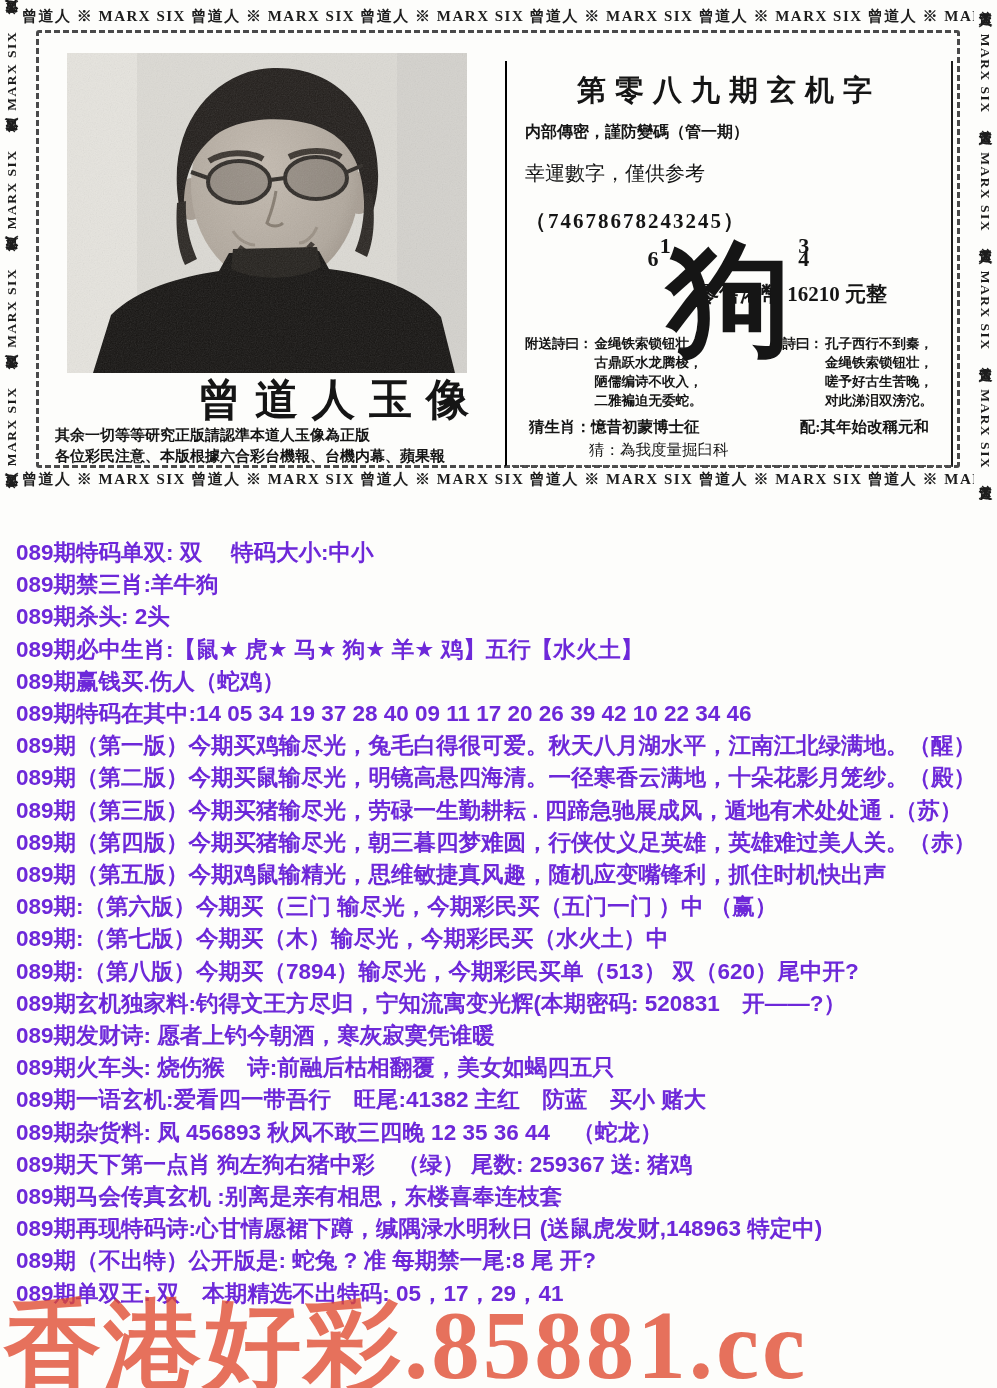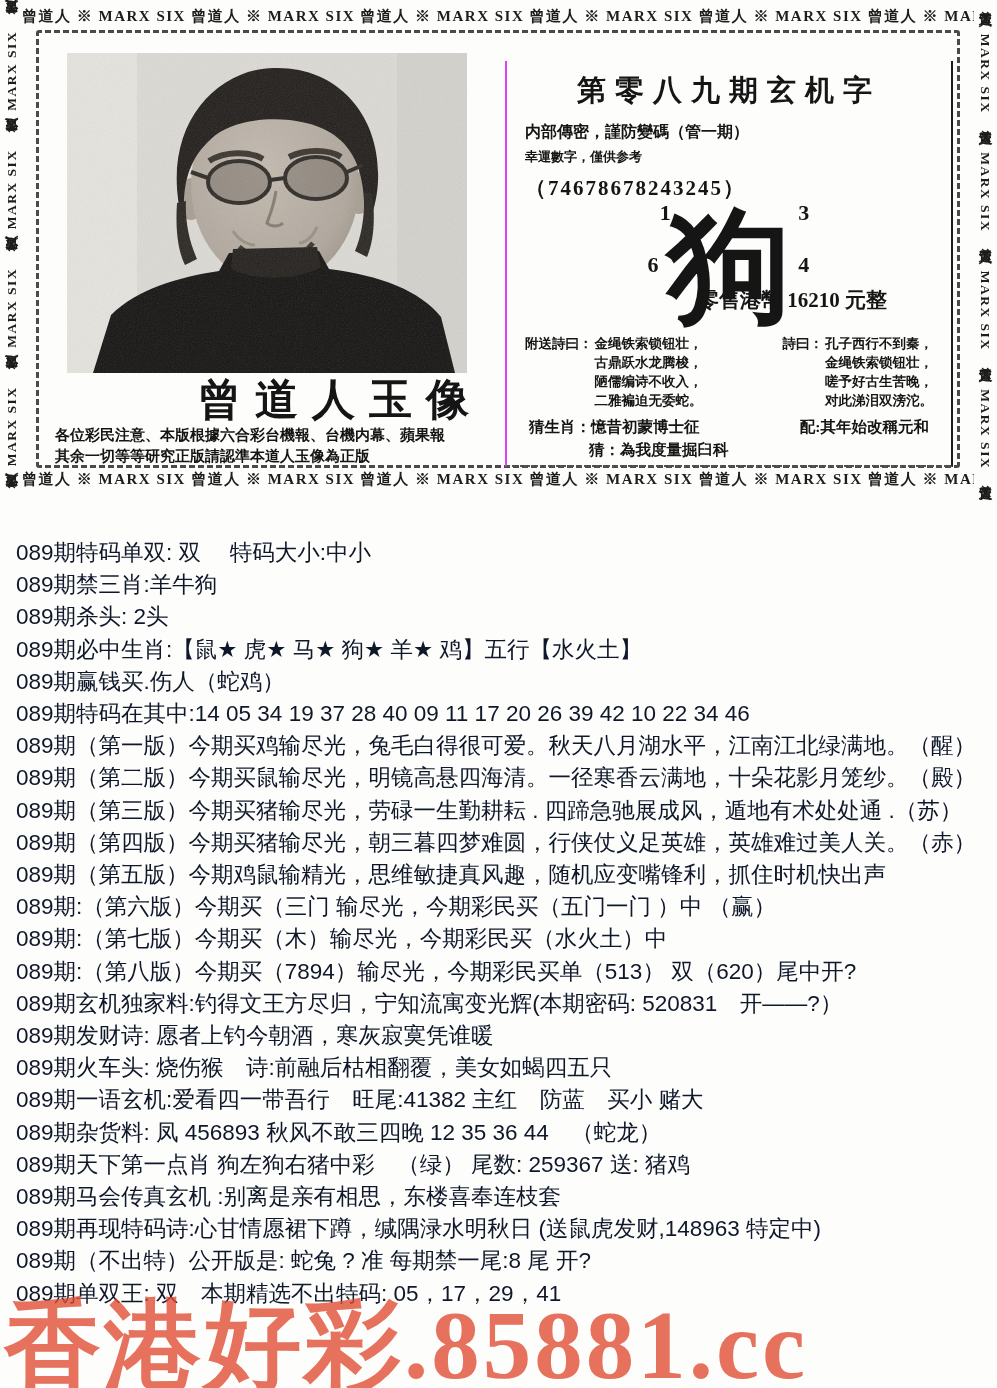--- a/index.html
+++ b/index.html
@@ -26,42 +26,42 @@
   .photo{position:absolute;left:28px;top:20px;width:400px;height:320px;}
   .photo svg{width:100%;height:100%;display:block;}
   .caption{position:absolute;left:8px;top:344px;width:436px;text-align:right;
            font-family:"Liberation Serif","DejaVu Serif",serif;font-size:43px;font-weight:700;
            letter-spacing:14px;line-height:46px;}
   .notes{position:absolute;left:16px;top:392px;width:444px;
          font-family:"Liberation Serif","DejaVu Serif",serif;font-size:15px;font-weight:700;line-height:21px;}
 
   
   .mbox{position:absolute;left:466px;top:28px;width:448px;height:406px;box-sizing:border-box;
-        border-left:2px solid #d946ef;border-right:2px solid #1c1c1c;border-bottom:2px dotted #555;
+        border-left:2px solid #000000;border-right:2px solid #1c1c1c;border-bottom:2px dotted #555;
         padding:8px 18px 4px;display:flex;flex-direction:column;
         font-family:"Liberation Serif","DejaVu Serif",serif;}
   .mbox-title{text-align:center;font-size:29px;font-weight:700;letter-spacing:9px;margin:2px 0 10px;}
   .mbox-row{display:flex;font-size:16px;font-weight:700;margin:1px 0;}
-  .mbox-sub2{font-size:13px;font-weight:700;margin:4px 0;}
+  .mbox-sub2{font-size:20px;font-weight:400;margin:16px 0;}
   .mbox-code{text-align:left;font-size:21px;font-weight:700;letter-spacing:2px;margin:4px 0 0;}
   .zone{position:relative;height:138px;margin:0;}
   .zchar{position:absolute;left:0;right:0;top:-4px;text-align:center;font-size:124px;line-height:140px;font-weight:700;}
   .znum{position:absolute;font-size:22px;font-weight:700;}
   .n1{left:33%;top:-2px;}  .n3{left:67%;top:-2px;}
   .n6{left:30%;bottom:2px;} .n4{left:67%;bottom:2px;}
   .price{text-align:right;padding-right:46px;font-size:21px;font-weight:700;margin:6px 0 2px;}
-  .poems{display:flex;justify-content:space-between;margin-top:18px;font-size:13.5px;font-weight:700;line-height:19px;}
+  .poems{display:flex;justify-content:space-between;margin-top:24px;font-size:13.5px;font-weight:700;line-height:19px;}
   .poem{display:flex;}
   .poem-label{white-space:nowrap;margin-right:2px;}
   .guess-row{display:flex;justify-content:space-between;font-size:15.5px;font-weight:700;margin-top:7px;padding:0 4px;}
-  .guess2{font-size:15.5px;font-weight:700;margin-top:2px;padding-left:64px;}
+  .guess2{font-size:15.5px;font-weight:400;margin-top:2px;padding-left:64px;}
 
   
   .body-lines{position:absolute;left:16px;top:537px;width:975px;}
-  .body-lines .line{font-size:22.5px;font-weight:400;line-height:32.2px;white-space:nowrap;color:#0f172a;}
+  .body-lines .line{font-size:22.5px;font-weight:700;line-height:32.2px;white-space:nowrap;color:#6d28d9;}
 
   
   .watermark{position:absolute;left:4px;top:1281px;z-index:4;white-space:nowrap;
              font-family:"Liberation Serif","DejaVu Serif",serif;font-size:97px;font-weight:700;
              letter-spacing:3px;color:rgba(223,73,48,0.78);}
 </style>
 </head>
 <body>
 
 <div id="page">
@@ -110,22 +110,22 @@
         <path d="M172,194 C196,214 228,212 246,190" stroke="#39332d" stroke-width="5" fill="none"></path>
         <path d="M178,200 C198,208 224,206 240,194" stroke="#8d8276" stroke-width="2.5" fill="none"></path>
         <ellipse cx="206" cy="232" rx="26" ry="10" fill="#998f84" opacity=".7"></ellipse>
         <path d="M26,320 L44,262 C70,236 112,224 152,218 L162,200 L252,198 L262,216 C312,222 354,238 374,264 L388,320 Z" fill="#151311"></path>
         <path d="M166,196 L250,194 L254,214 C230,228 188,228 164,216 Z" fill="#23201c"></path>
         <rect width="400" height="320" filter="url(#gr)" opacity="0.16"></rect>
       </svg>
     </div>
     <div class="caption">曾道人玉像</div>
     <div class="notes">
+      <div>其余一切等等研究正版請認準本道人玉像為正版</div>
       <div>各位彩民注意、本版根據六合彩台機報、台機内幕、蘋果報</div>
-      <div>其余一切等等研究正版請認準本道人玉像為正版</div>
     </div>
 
     <div class="mbox">
       <div class="mbox-title">第零八九期玄机字</div>
       <div class="mbox-row">
         <span>内部傳密，謹防變碼</span>
         <span>（管一期）</span>
       </div>
       <div class="mbox-sub2">幸運數字，僅供参考</div>
       <div class="mbox-code">（74678678243245）</div>

